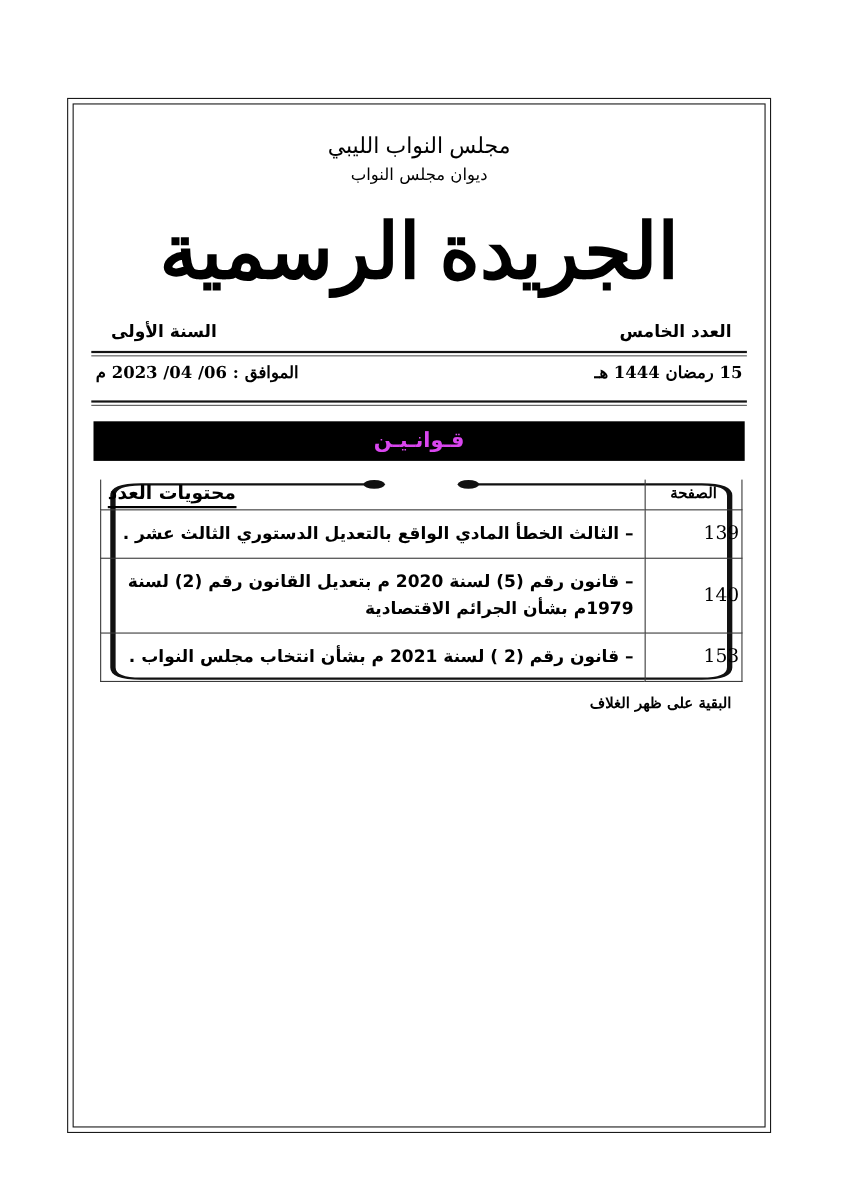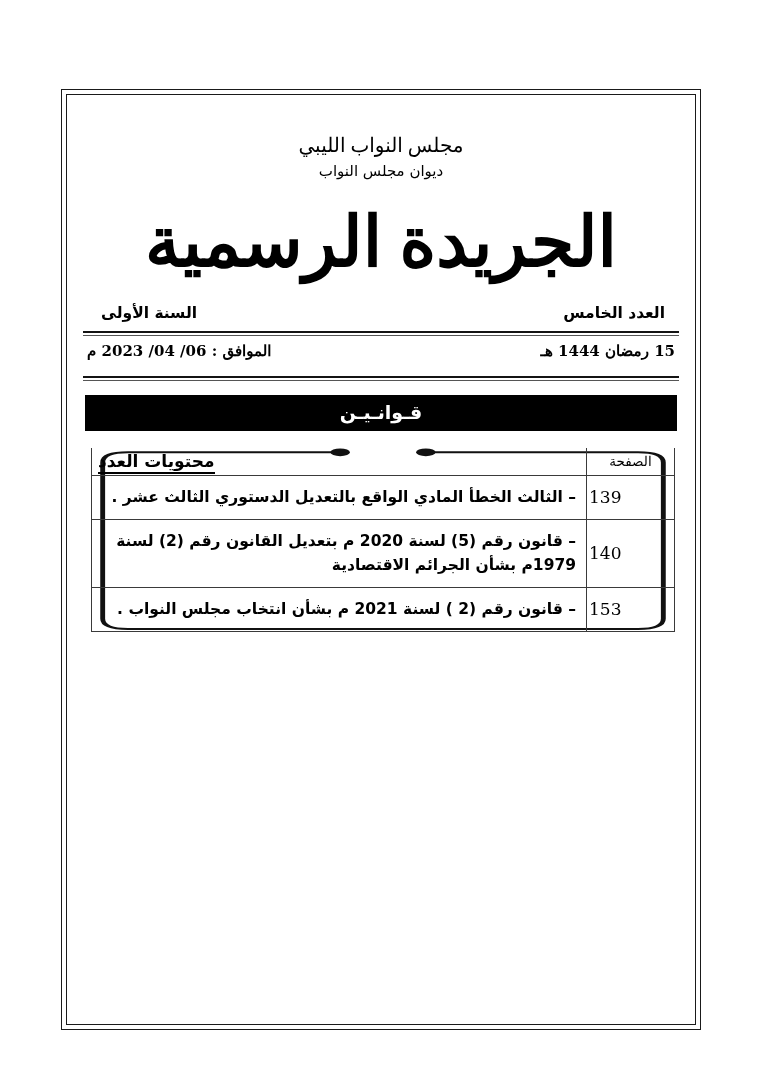--- a/index.html
+++ b/index.html
@@ -50,22 +50,22 @@
 
   
   .masthead {
     text-align: center;
   }
   .org-name {
     font-size: 20px;
     font-weight: 400;
     letter-spacing: 0px;
     line-height: 1.25;
-    margin-top: 28px;
-    font-family: Liberation Serif, serif;
+    margin-top: 16px;
+    font-family: Liberation Sans, sans-serif;
   }
   .org-dept {
     font-size: 15px;
     font-weight: 400;
     line-height: 1.3;
     margin-top: 4px;
     font-family: "DejaVu Sans", sans-serif;
   }
   .gazette-title {
     font-family: Liberation Serif, serif;
@@ -105,21 +105,21 @@
     padding: 6px 8px 7px 8px;
     font-family: "DejaVu Serif", serif;
     font-weight: 700;
     font-size: 15px;
   }
   .date-hijri, .date-greg { white-space: nowrap; }
 
   
   .banner {
     background: #000000;
-    color: #ffffff;
+    color: #d946ef;
     text-align: center;
     margin: 14px 6px 0 6px;
     padding: 6px 0 8px 0;
     font-family: "DejaVu Sans", sans-serif;
     font-weight: 700;
     font-size: 19px;
     letter-spacing: 1px;
   }
 
   
@@ -153,42 +153,42 @@
     border: 1px solid #3a3a3a;
     vertical-align: middle;
     background: transparent;
   }
   table.contents thead th {
     border-top: none;
     padding: 3px 6px 4px 6px;
   }
   th.th-page {
     font-family: "DejaVu Serif", serif;
-    font-weight: 400;
+    font-weight: 700;
     font-size: 13.5px;
     text-align: center;
     border-right: none;
   }
   th.th-title {
     font-family: "DejaVu Sans", sans-serif;
     font-weight: 700;
     font-size: 17px;
     text-align: left;
     border-left: none;
   }
   th.th-title .u {
     border-bottom: 2px solid #000;
     padding-bottom: 1px;
     letter-spacing: 0.5px;
   }
 
   td.cell-page {
     font-family: "DejaVu Serif", serif;
     font-size: 17px;
-    text-align: left;
+    text-align: right;
     border-right: none;
     padding: 6px 2px;
   }
   td.cell-title {
     font-family: "DejaVu Sans", sans-serif;
     font-weight: 700;
     font-size: 15.5px;
     line-height: 1.55;
     text-align: right;
     border-left: none;
@@ -268,16 +268,17 @@
               <td class="cell-title">– قانون رقم (5) لسنة 2020 م بتعديل القانون رقم (2) لسنة 1979م بشأن الجرائم الاقتصادية</td>
             </tr>
             <tr>
               <td class="cell-page">153</td>
               <td class="cell-title">– قانون رقم (2 ) لسنة 2021 م بشأن انتخاب مجلس النواب .</td>
             </tr>
           </tbody>
         </table>
       </div>
 
+      <div class="footer-note">البقية على ظهر الغلاف</div>
 
     </div>
   </div>
 </div>
 
 </body></html>

